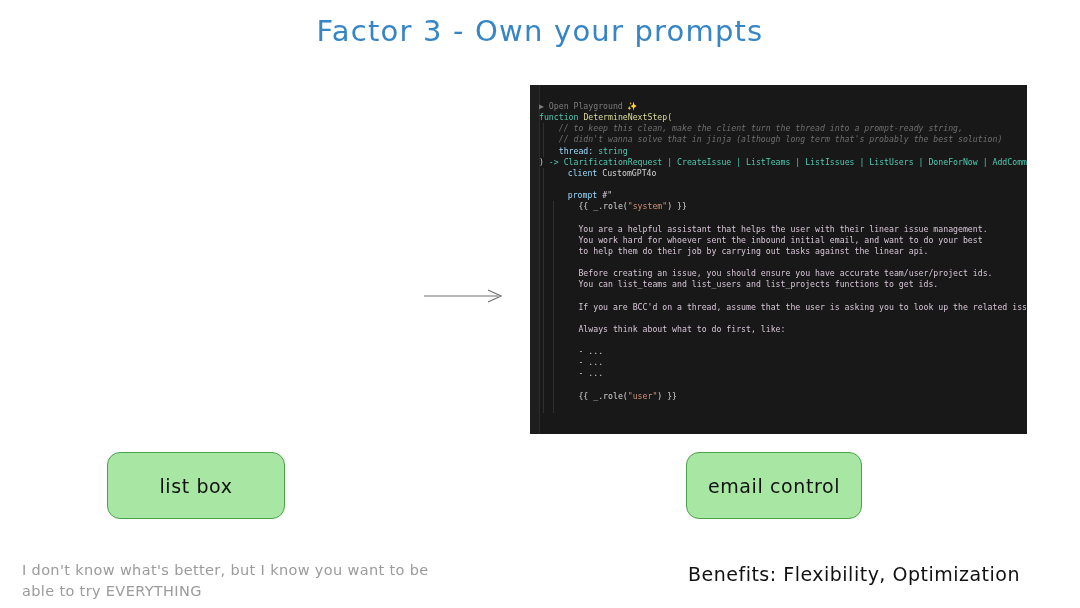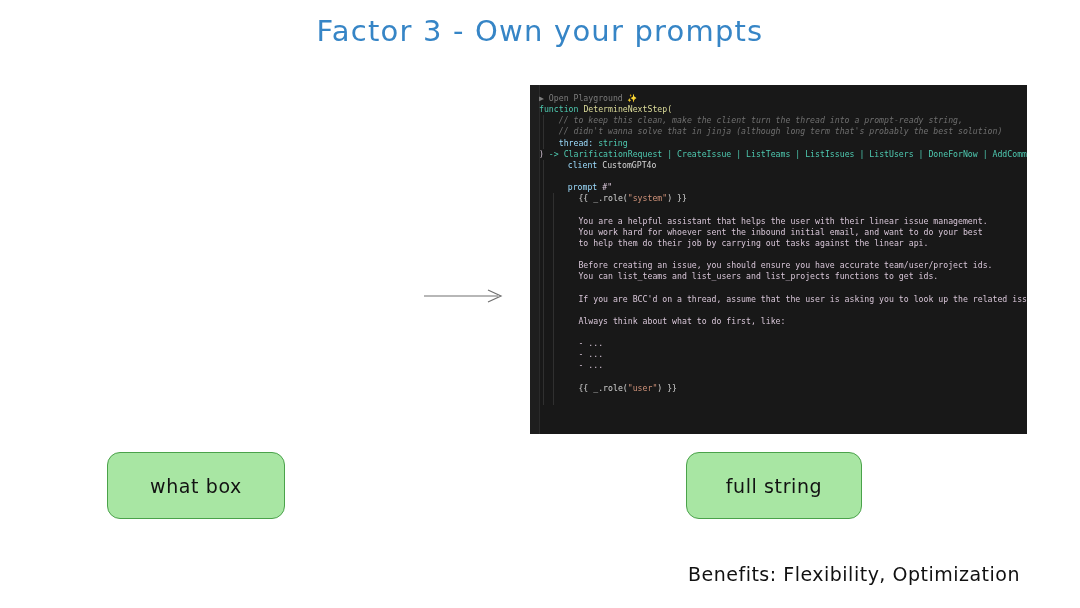--- a/index.html
+++ b/index.html
@@ -70,21 +70,21 @@
     left: 0;
     top: 0;
     width: 9px;
     height: 100%;
     background: #1e1e1e;
     border-right: 1px solid #2a2a2a;
   }
   #editor-body {
     position: absolute;
     left: 0;
-    top: 8px;
+    top: 16px;
     width: 100%;
     height: 100%;
     font-family: "DejaVu Sans Mono", monospace;
     font-size: 8.2px;
     line-height: 11.15px;
     white-space: pre;
     color: #cfcfcf;
   }
   .eline {
     position: relative;
@@ -176,22 +176,23 @@
     <line x1="0" y1="9" x2="74" y2="9" stroke="#707070" stroke-width="1.2"></line>
     <polyline points="64,3 77,9 64,15" fill="none" stroke="#707070" stroke-width="1.2"></polyline>
   </svg>
 
   <div id="editor">
     <div id="editor-gutter"></div>
     <div id="editor-body"><div class="eline"><span style="position: relative; left: 0px;"><span class="tok-playbtn">▶ Open Playground ✨</span></span></div><div class="eline"><span style="position: relative; left: 0px;"><span class="tok-kw">function </span><span class="tok-fn">DetermineNextStep</span><span class="tok-fn">(</span></span></div><div class="eline"><span class="guide" style="left: 13px;"></span><span style="position: relative; left: 19.72px;"><span class="tok-comment">// to keep this clean, make the client turn the thread into a prompt-ready string,</span></span></div><div class="eline"><span class="guide" style="left: 13px;"></span><span style="position: relative; left: 19.72px;"><span class="tok-comment">// didn't wanna solve that in jinja (although long term that's probably the best solution)</span></span></div><div class="eline"><span class="guide" style="left: 13px;"></span><span style="position: relative; left: 19.72px;"><span class="tok-param">thread: </span><span class="tok-type">string</span></span></div><div class="eline"><span style="position: relative; left: 0px;"><span class="tok-dash">) </span><span class="tok-kw">-&gt; </span><span class="tok-type">ClarificationRequest | CreateIssue | ListTeams | ListIssues | ListUsers | DoneForNow | AddComment | </span></span></div><div class="eline"><span class="guide" style="left: 13px;"></span><span style="position: relative; left: 19.72px;"><span class="tok-prop">client </span><span class="tok-plain">CustomGPT4o</span></span></div><div class="eline"><span class="guide" style="left: 13px;"></span><span style="position: relative; left: 0px;"><span class="tok-plain"> </span></span></div><div class="eline"><span class="guide" style="left: 13px;"></span><span style="position: relative; left: 19.72px;"><span class="tok-prop">prompt </span><span class="tok-prompt">#"</span></span></div><div class="eline"><span class="guide" style="left: 13px;"></span><span class="guide" style="left: 22.5px;"></span><span style="position: relative; left: 39.44px;"><span class="tok-brace">{{ </span><span class="tok-under">_.role(</span><span class="tok-str">"system"</span><span class="tok-brace">) }}</span></span></div><div class="eline"><span class="guide" style="left: 13px;"></span><span class="guide" style="left: 22.5px;"></span><span style="position: relative; left: 0px;"><span class="tok-plain"> </span></span></div><div class="eline"><span class="guide" style="left: 13px;"></span><span class="guide" style="left: 22.5px;"></span><span style="position: relative; left: 39.44px;"><span class="tok-prompt">You are a helpful assistant that helps the user with their linear issue management.</span></span></div><div class="eline"><span class="guide" style="left: 13px;"></span><span class="guide" style="left: 22.5px;"></span><span style="position: relative; left: 39.44px;"><span class="tok-prompt">You work hard for whoever sent the inbound initial email, and want to do your best</span></span></div><div class="eline"><span class="guide" style="left: 13px;"></span><span class="guide" style="left: 22.5px;"></span><span style="position: relative; left: 39.44px;"><span class="tok-prompt">to help them do their job by carrying out tasks against the linear api.</span></span></div><div class="eline"><span class="guide" style="left: 13px;"></span><span class="guide" style="left: 22.5px;"></span><span style="position: relative; left: 0px;"><span class="tok-plain"> </span></span></div><div class="eline"><span class="guide" style="left: 13px;"></span><span class="guide" style="left: 22.5px;"></span><span style="position: relative; left: 39.44px;"><span class="tok-prompt">Before creating an issue, you should ensure you have accurate team/user/project ids.</span></span></div><div class="eline"><span class="guide" style="left: 13px;"></span><span class="guide" style="left: 22.5px;"></span><span style="position: relative; left: 39.44px;"><span class="tok-prompt">You can list_teams and list_users and list_projects functions to get ids.</span></span></div><div class="eline"><span class="guide" style="left: 13px;"></span><span class="guide" style="left: 22.5px;"></span><span style="position: relative; left: 0px;"><span class="tok-plain"> </span></span></div><div class="eline"><span class="guide" style="left: 13px;"></span><span class="guide" style="left: 22.5px;"></span><span style="position: relative; left: 39.44px;"><span class="tok-prompt">If you are BCC'd on a thread, assume that the user is asking you to look up the related issue and</span></span></div><div class="eline"><span class="guide" style="left: 13px;"></span><span class="guide" style="left: 22.5px;"></span><span style="position: relative; left: 0px;"><span class="tok-plain"> </span></span></div><div class="eline"><span class="guide" style="left: 13px;"></span><span class="guide" style="left: 22.5px;"></span><span style="position: relative; left: 39.44px;"><span class="tok-prompt">Always think about what to do first, like:</span></span></div><div class="eline"><span class="guide" style="left: 13px;"></span><span class="guide" style="left: 22.5px;"></span><span style="position: relative; left: 0px;"><span class="tok-plain"> </span></span></div><div class="eline"><span class="guide" style="left: 13px;"></span><span class="guide" style="left: 22.5px;"></span><span style="position: relative; left: 39.44px;"><span class="tok-prompt">- ...</span></span></div><div class="eline"><span class="guide" style="left: 13px;"></span><span class="guide" style="left: 22.5px;"></span><span style="position: relative; left: 39.44px;"><span class="tok-prompt">- ...</span></span></div><div class="eline"><span class="guide" style="left: 13px;"></span><span class="guide" style="left: 22.5px;"></span><span style="position: relative; left: 39.44px;"><span class="tok-prompt">- ...</span></span></div><div class="eline"><span class="guide" style="left: 13px;"></span><span class="guide" style="left: 22.5px;"></span><span style="position: relative; left: 0px;"><span class="tok-plain"> </span></span></div><div class="eline"><span class="guide" style="left: 13px;"></span><span class="guide" style="left: 22.5px;"></span><span style="position: relative; left: 39.44px;"><span class="tok-brace">{{ </span><span class="tok-under">_.role(</span><span class="tok-str">"user"</span><span class="tok-brace">) }}</span></span></div><div class="eline"><span class="guide" style="left: 13px;"></span><span class="guide" style="left: 22.5px;"></span><span style="position: relative; left: 0px;"><span class="tok-plain"> </span></span></div></div>
   </div>
 
   <div class="greenbox" id="box-black-box">
-    <span>what box</span>
+    <span>list box</span>
   </div>
 
   <div class="greenbox" id="box-full-control">
-    <span>full string</span>
+    <span>email control</span>
   </div>
 
+  <div id="footer-left">I don't know what's better, but I know you want to be able to try EVERYTHING</div>
   <div id="footer-right">Benefits: Flexibility, Optimization</div>
 
 </div>
 
 </body></html>

